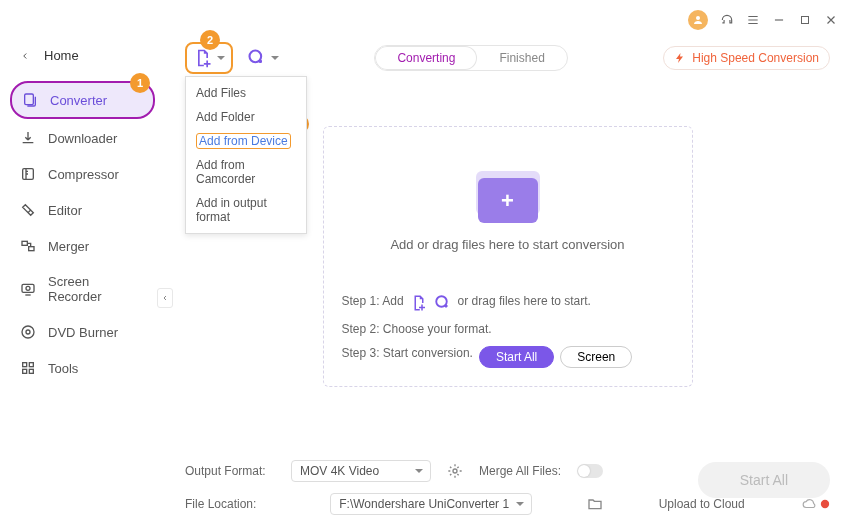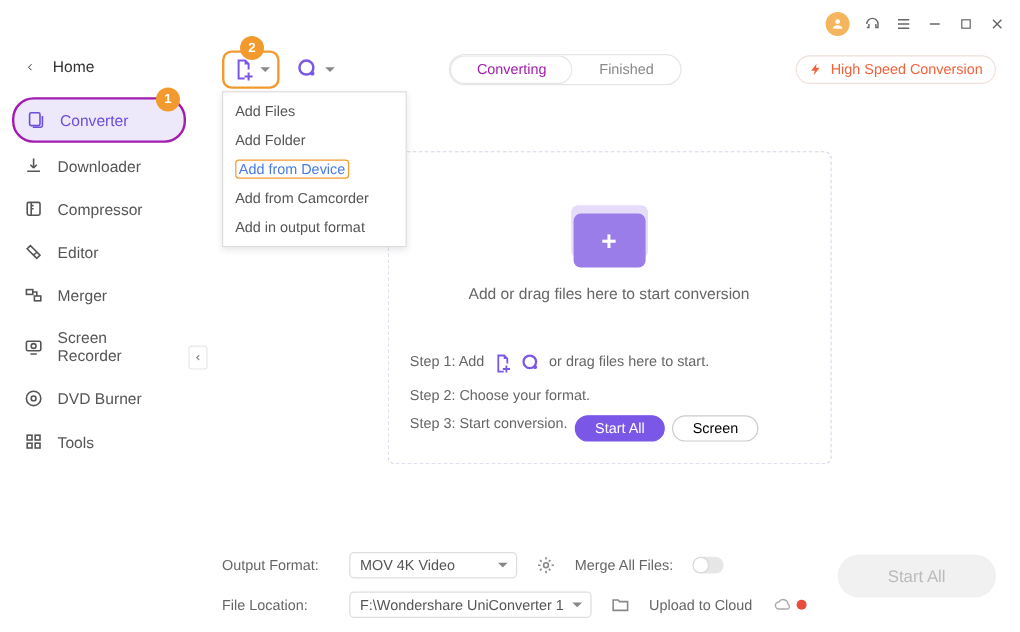--- a/index.html
+++ b/index.html
@@ -22,21 +22,21 @@
 .content { flex: 1; padding: 0 20px 12px 20px; display: flex; flex-direction: column; }
 
 .top-row { display: flex; align-items: center; height: 48px; gap: 14px; }
 .add-btn-group { display: flex; align-items: center; gap: 4px; padding: 4px 6px; border: 2px solid #f39a2e; border-radius: 8px; position: relative; }
 .add-url-btn { display: flex; align-items: center; gap: 4px; color: #7b57e8; }
 .tabs-toggle { margin-left: auto; margin-right: auto; display: flex; border: 1px solid #e5e5e5; border-radius: 16px; overflow: hidden; font-size: 12px; }
 .tabs-toggle .tab { padding: 5px 22px; cursor: pointer; color: #888; }
 .tabs-toggle .tab.active { background: #fff; color: #a21caf; border-radius: 14px; box-shadow: 0 0 0 1px #e5e5e5 inset; }
 .high-speed { display: flex; align-items: center; gap: 6px; color: #f0643c; font-size: 12px; padding: 4px 10px; border: 1px solid #f0e0da; border-radius: 14px; }
 
-.dropdown-menu { position: absolute; top: 32px; left: -2px; width: 154px; background: #fff; border: 1px solid #ddd; box-shadow: 0 2px 6px rgba(0,0,0,.1); padding: 4px 0; font-size: 12px; z-index: 10; }
+.dropdown-menu { position: absolute; top: 32px; left: -2px; width: 122px; background: #fff; border: 1px solid #ddd; box-shadow: 0 2px 6px rgba(0,0,0,.1); padding: 4px 0; font-size: 12px; z-index: 10; }
 .dropdown-menu .menu-item { padding: 5px 10px; color: #555; cursor: pointer; }
 .dropdown-menu .menu-item.highlighted { color: #4a7be0; }
 .dropdown-menu .menu-item.highlighted span { border: 1px solid #f39a2e; border-radius: 3px; padding: 0 2px; }
 
 .drop-area { margin-top: 50px; border: 1px dashed #d8d4e8; border-radius: 6px; padding: 36px 18px 18px 18px; }
 .drop-illus { display: flex; flex-direction: column; align-items: center; }
 .folder-icon { width: 80px; height: 60px; position: relative; }
 .folder-back { position: absolute; inset: 8px; background: #c9b9f3; border-radius: 6px; opacity: .5; }
 .folder-front { position: absolute; left: 10px; top: 15px; width: 60px; height: 45px; background: #9a7de9; border-radius: 6px; display: flex; align-items: center; justify-content: center; color: #fff; font-size: 22px; font-weight: bold; }
 .drop-text { margin-top: 14px; color: #666; font-size: 13px; }
@@ -254,21 +254,21 @@
         <label>Output Format:</label>
         <div class="sel">MOV 4K Video</div>
         <svg class="icon-small" viewBox="0 0 24 24" fill="none" stroke="currentColor" stroke-width="2">
             <circle cx="12" cy="12" r="3"></circle>
             <path d="M12 2v3m0 14v3m10-10h-3M5 12H2m15.5-6.5l-2 2m-9 9l-2 2m13 0l-2-2m-9-9l-2-2"></path>
           </svg>
         <span>Merge All Files:</span>
         <div class="toggle"></div>
         <button class="start-all-btn" style="position:relative; top:9px;">Start All</button>
       </div>
-      <div class="brow" style="margin-top:-6px;">
+      <div class="brow" style="margin-top:-6px;justify-content:space-between;">
         <label>File Location:</label>
         <div class="sel">F:\Wondershare UniConverter 1</div>
         <svg class="icon-small" viewBox="0 0 24 24" fill="none" stroke="currentColor" stroke-width="2">
             <path d="M3 6h6l2 2h10v11H3z"></path>
           </svg>
         <span>Upload to Cloud</span>
         <div class="cloud-icon">
           <svg width="18" height="14" viewBox="0 0 24 24" fill="none" stroke="#aaa" stroke-width="2">
               <path d="M7 18a5 5 0 010-10 7 7 0 0113 3 4 4 0 010 7H7z"></path>
             </svg>

